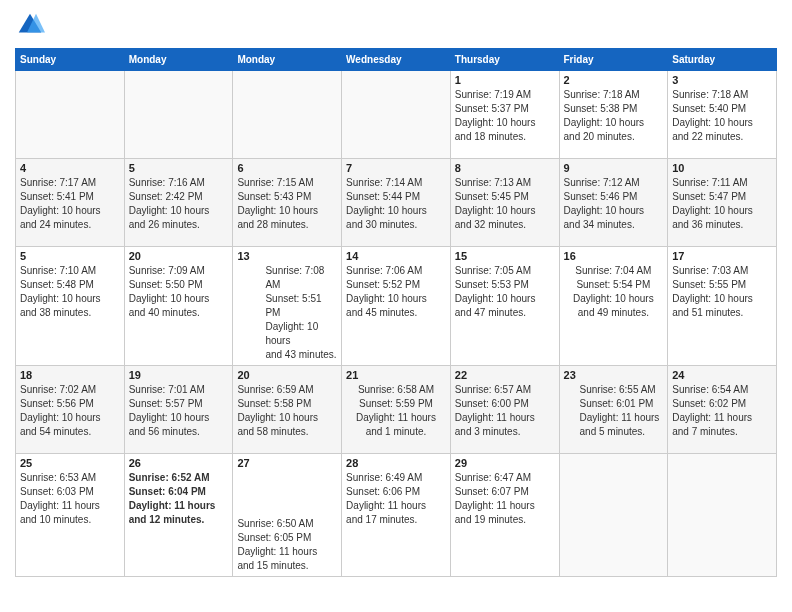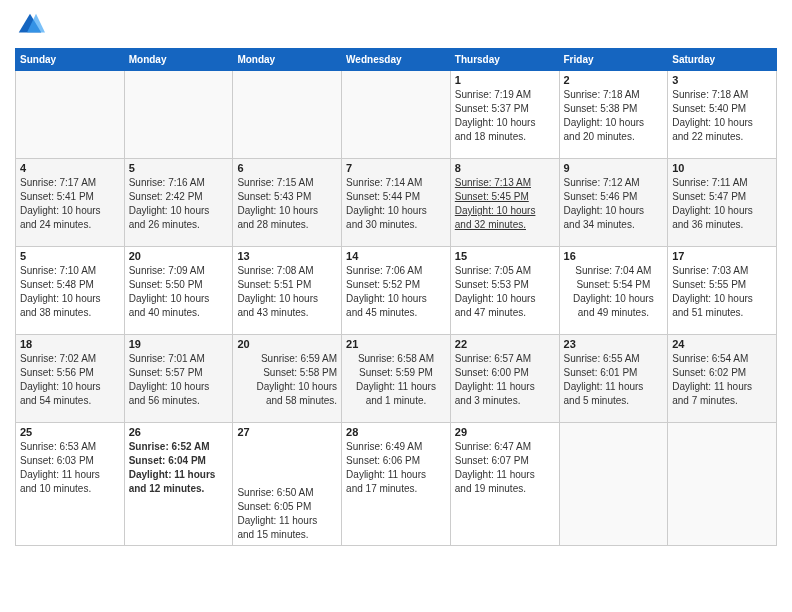--- a/index.html
+++ b/index.html
@@ -177,21 +177,21 @@
           </td>
           <td>
             <span class="day-num">7</span>
             <div class="day-info" style="white-space: pre-line;">Sunrise: 7:14 AM
 Sunset: 5:44 PM
 Daylight: 10 hours
 and 30 minutes.</div>
           </td>
           <td>
             <span class="day-num">8</span>
-            <div class="day-info" style="white-space: pre-line; text-decoration: underline;">Sunrise: 7:13 AM
+            <div class="day-info" style="white-space: pre-line;">Sunrise: 7:13 AM
 Sunset: 5:45 PM
 Daylight: 10 hours
 and 32 minutes.</div>
           </td>
           <td>
             <span class="day-num">9</span>
             <div class="day-info" style="white-space: pre-line;">Sunrise: 7:12 AM
 Sunset: 5:46 PM
 Daylight: 10 hours
 and 34 minutes.</div>
@@ -214,21 +214,21 @@
           </td>
           <td>
             <span class="day-num">20</span>
             <div class="day-info" style="white-space: pre-line;">Sunrise: 7:09 AM
 Sunset: 5:50 PM
 Daylight: 10 hours
 and 40 minutes.</div>
           </td>
           <td>
             <span class="day-num">13</span>
-            <div class="day-info" style="white-space: pre-line;">Sunrise: 7:08 AM
+            <div class="day-info" style="white-space: pre-line; margin-left: 28px;">Sunrise: 7:08 AM
 Sunset: 5:51 PM
 Daylight: 10 hours
 and 43 minutes.</div>
           </td>
           <td>
             <span class="day-num">14</span>
             <div class="day-info" style="white-space: pre-line;">Sunrise: 7:06 AM
 Sunset: 5:52 PM
 Daylight: 10 hours
 and 45 minutes.</div>
@@ -265,42 +265,42 @@
           </td>
           <td>
             <span class="day-num">19</span>
             <div class="day-info" style="white-space: pre-line;">Sunrise: 7:01 AM
 Sunset: 5:57 PM
 Daylight: 10 hours
 and 56 minutes.</div>
           </td>
           <td>
             <span class="day-num">20</span>
-            <div class="day-info" style="white-space: pre-line; text-align: right;">Sunrise: 6:59 AM
+            <div class="day-info" style="white-space: pre-line;">Sunrise: 6:59 AM
 Sunset: 5:58 PM
 Daylight: 10 hours
 and 58 minutes.</div>
           </td>
           <td>
             <span class="day-num">21</span>
             <div class="day-info" style="white-space: pre-line; text-align: center;">Sunrise: 6:58 AM
 Sunset: 5:59 PM
 Daylight: 11 hours
 and 1 minute.</div>
           </td>
           <td>
             <span class="day-num">22</span>
             <div class="day-info" style="white-space: pre-line;">Sunrise: 6:57 AM
 Sunset: 6:00 PM
 Daylight: 11 hours
 and 3 minutes.</div>
           </td>
           <td>
             <span class="day-num">23</span>
-            <div class="day-info" style="white-space: pre-line;">Sunrise: 6:55 AM
+            <div class="day-info" style="white-space: pre-line; margin-left: 16px;">Sunrise: 6:55 AM
 Sunset: 6:01 PM
 Daylight: 11 hours
 and 5 minutes.</div>
           </td>
           <td>
             <span class="day-num">24</span>
             <div class="day-info" style="white-space: pre-line;">Sunrise: 6:54 AM
 Sunset: 6:02 PM
 Daylight: 11 hours
 and 7 minutes.</div>

